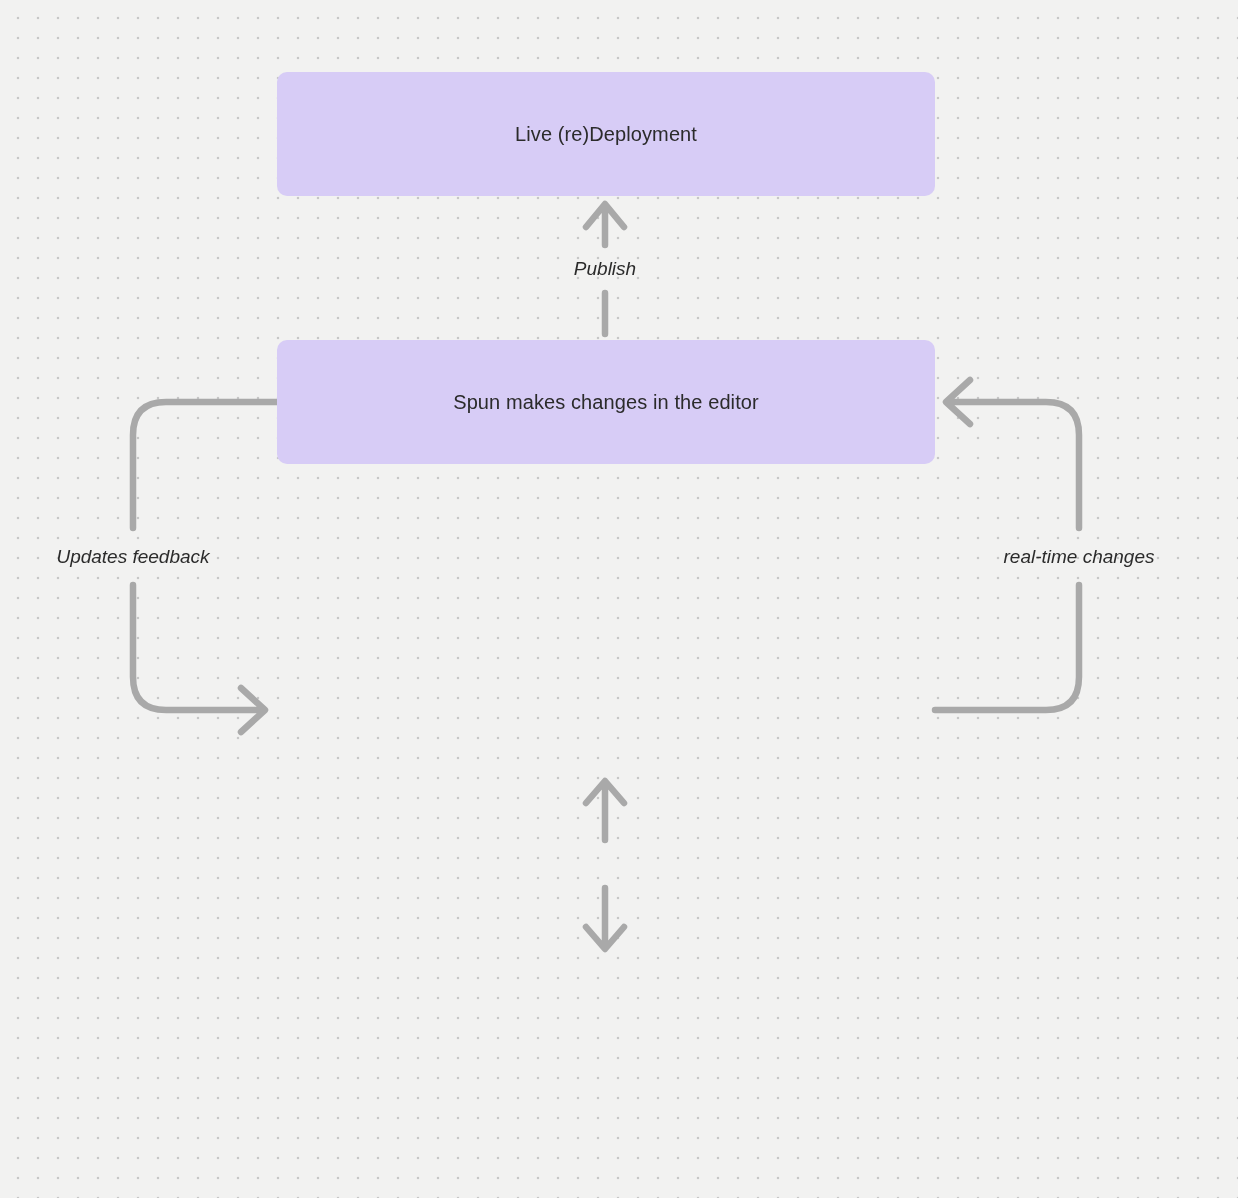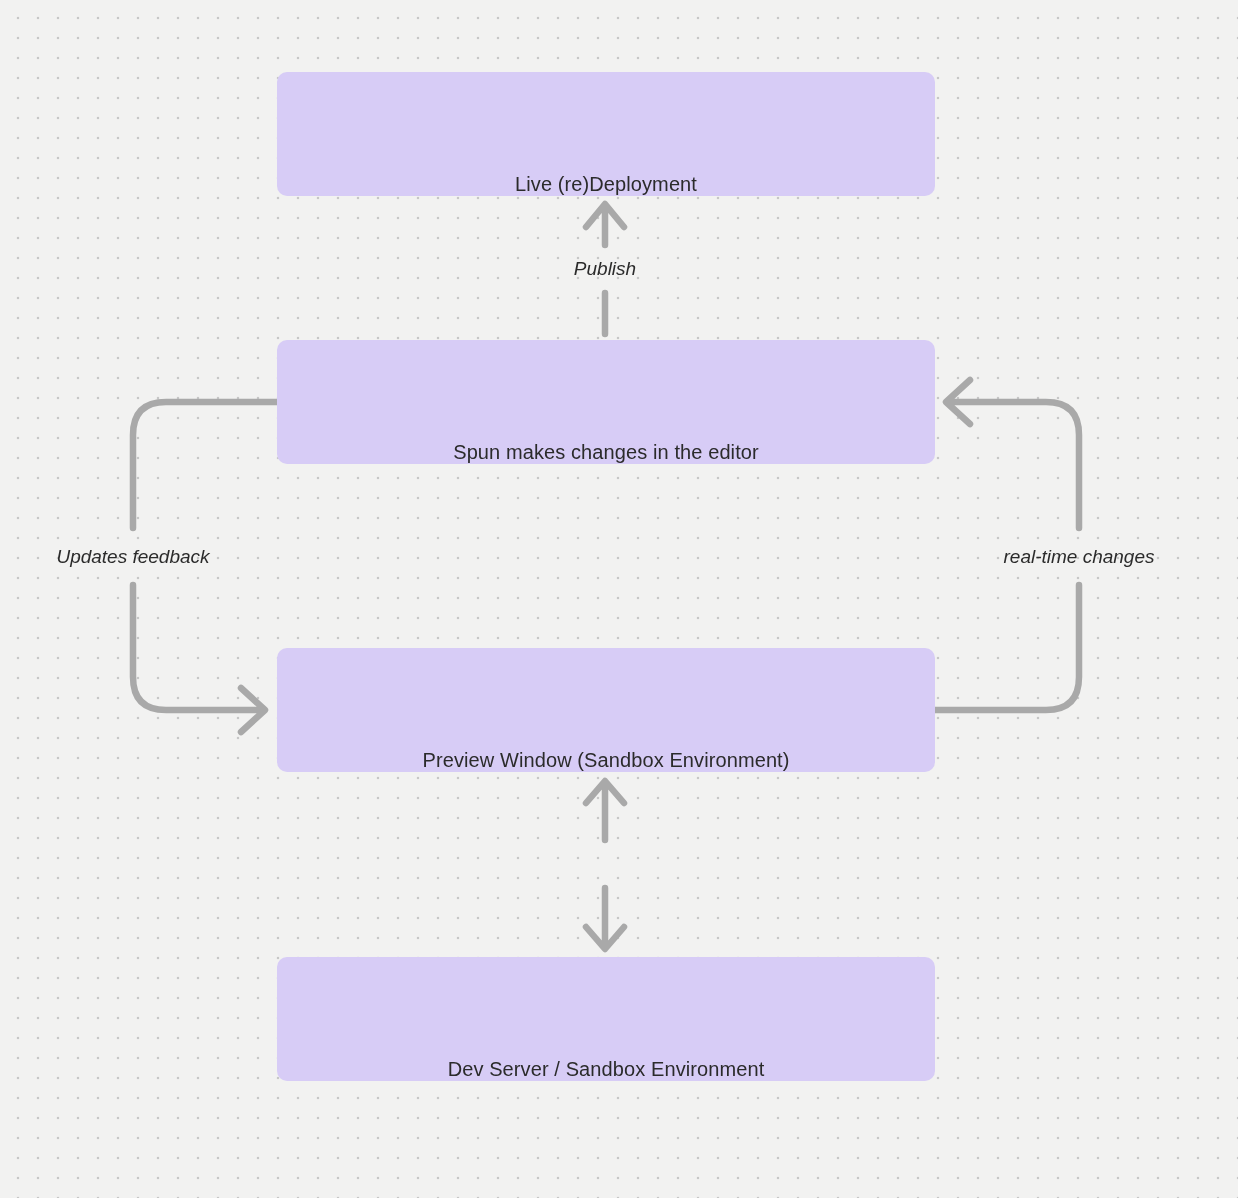--- a/index.html
+++ b/index.html
@@ -36,21 +36,21 @@
     stroke-linejoin: round;
   }
   .node {
     position: absolute;
     left: 277px;
     width: 658px;
     height: 124px;
     background: var(--node-fill);
     border-radius: 10px;
     display: flex;
-    align-items: flex-end;
+    align-items: center;
     justify-content: center;
   }
   .node-label {
     font-size: 20px;
     color: var(--text);
     text-align: center;
     letter-spacing: 0.1px;
   }
   .edge-label {
     position: absolute;
@@ -81,27 +81,21 @@
   </svg>
 
   <div class="node" style="top:72px">
     <span class="node-label">Live (re)Deployment</span>
   </div>
 
   <div class="node" style="top:340px">
     <span class="node-label">Spun makes changes in the editor</span>
   </div>
 
-  <div class="node" style="top:648px">
-    <span class="node-label">Preview Window (Sandbox Environment)</span>
-  </div>
 
-  <div class="node" style="top:957px">
-    <span class="node-label">Dev Server / Sandbox Environment</span>
-  </div>
 
   <div class="edge-label" style="left:505px; top:256px; width:200px">Publish</div>
 
   <div class="edge-label" style="left:33px; top:544px; width:200px">Updates feedback</div>
 
   <div class="edge-label" style="left:979px; top:544px; width:200px">real-time changes</div>
 
 
 </div>
 

